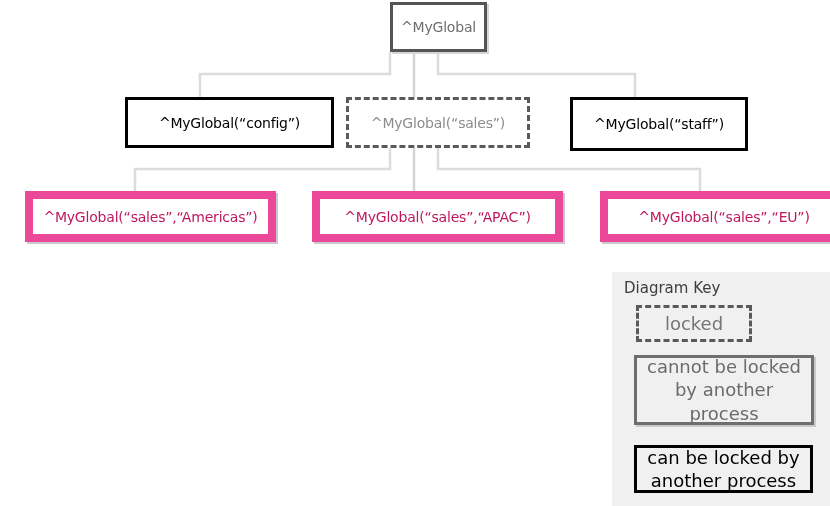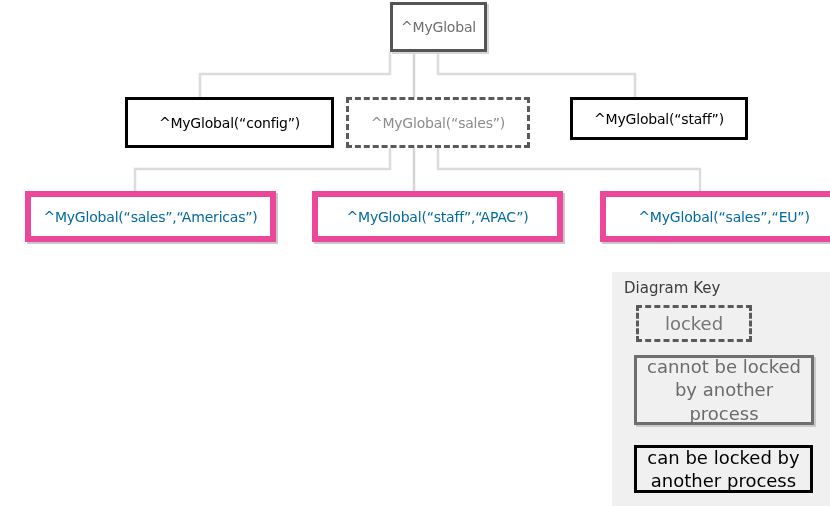--- a/index.html
+++ b/index.html
@@ -38,29 +38,29 @@
     left: 367px; top: 2px; width: 97px; height: 50px;
     border: 3px solid #555555;
     color: #6e6e6e;
     box-shadow: 2px 2px 0 #d6d6d6;
   }
   .node.lockable {
     border: 3px solid #000000;
     color: #000000;
   }
   .node.config { left: 102px; top: 97px; width: 209px; height: 51px; }
-  .node.staff  { left: 547px; top: 97px; width: 178px; height: 43px; }
+  .node.staff  { left: 547px; top: 97px; width: 178px; height: 54px; }
   .node.locked-node {
     left: 323px; top: 97px; width: 184px; height: 51px;
     border: 3px dashed #5a5a5a;
     color: #8c8c8c;
   }
   .node.leaf {
-    border: 6px solid #ec4899;
-    color: #0369a1;
+    border: 8px solid #ec4899;
+    color: #be185d;
     box-shadow: 2px 2px 0 #c9c9c9;
   }
   .node.americas { left: 2px;   top: 191px; width: 251px; height: 51px; }
   .node.apac     { left: 289px; top: 191px; width: 251px; height: 51px; }
   .node.eu       { left: 577px; top: 191px; width: 248px; height: 51px; }
 
   .key-panel {
     position: absolute;
     left: 612px; top: 272px;
     width: 232px; height: 282px;
@@ -132,21 +132,21 @@
 
   <div class="node lockable staff">
     <span>^MyGlobal(“staff”)</span>
   </div>
 
   <div class="node leaf americas">
     <span>^MyGlobal(“sales”,“Americas”)</span>
   </div>
 
   <div class="node leaf apac">
-    <span>^MyGlobal(“staff”,“APAC”)</span>
+    <span>^MyGlobal(“sales”,“APAC”)</span>
   </div>
 
   <div class="node leaf eu">
     <span>^MyGlobal(“sales”,“EU”)</span>
   </div>
 
   <div class="key-panel">
     <div class="key-title">Diagram Key</div>
 
     <div class="key-box locked">

